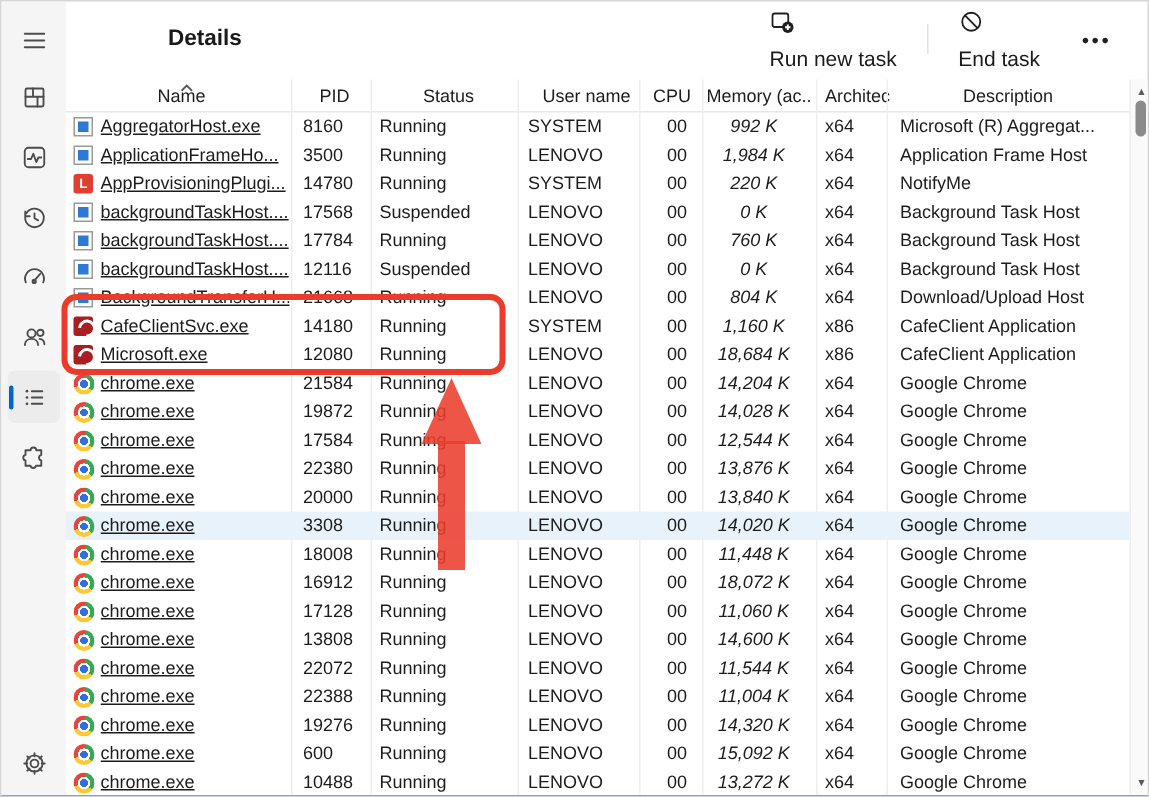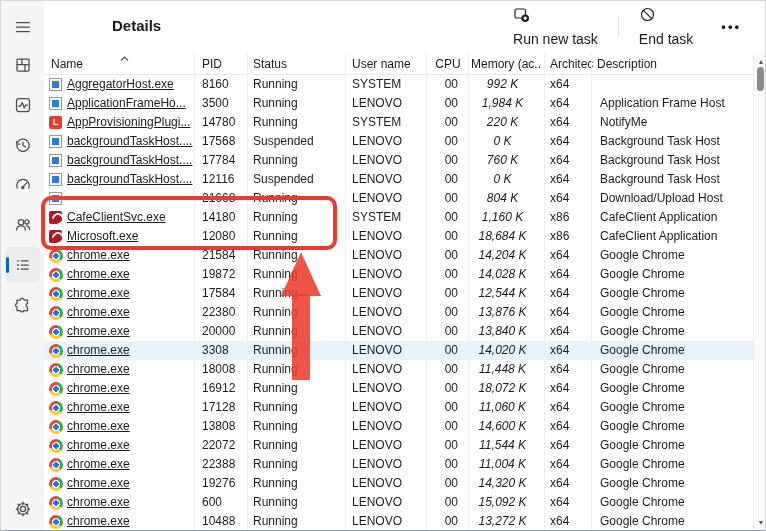--- a/index.html
+++ b/index.html
@@ -23,21 +23,21 @@
   .tb-btn { display:flex; align-items:flex-start; gap:8px; font-size:14px; color:#1a1a1a;
             padding:4px 6px; border-radius:4px; cursor:pointer; white-space:nowrap;flex-direction:column; }
   .tb-btn svg { stroke:#1f1f1f; fill:none; stroke-width:1.2; }
   .tb-divider { width:1px; height:20px; background:#e1e1e1; }
   .tb-more { font-size:13px; letter-spacing:2px; font-weight:700; padding:4px 8px; cursor:pointer; }
 
   
   .main { position:absolute; left:43px; top:0; width:723px; height:531px; }
   .thead { position:absolute; left:0; top:52px; width:709px; height:22px; background:#fff;
            border-bottom:1px solid #e7e7e7; font-size:12px; color:#1c1c1c; }
-  .th { position:absolute; top:0; line-height:22px; white-space:nowrap; overflow:hidden; cursor:pointer; }
+  .th { position:absolute; top:0; line-height:22px; white-space:nowrap; overflow:hidden; cursor:pointer;text-align:center; }
   .sort-caret { position:absolute; left:76px; top:-2px; }
   .sort-caret svg { stroke:#555; fill:none; stroke-width:1.2; }
 
   .col-line { position:absolute; top:52px; bottom:0; width:1px; background:#eeeeee; }
 
   .tbody { position:absolute; left:0; top:74px; width:709px; }
   .trow { position:relative; height:19px; cursor:default; }
   .trow.sel { background:#e8f2fb; }
   .cell { position:absolute; top:0; height:19px; line-height:19px; font-size:12px;
           color:#1c1c1c; white-space:nowrap; overflow:hidden; }
@@ -198,20 +198,21 @@
     <div class="tbody">
         <div class="trow">
           <span class="ricon ic-exe"></span>
           <span class="cell c-name">AggregatorHost.exe</span>
           <span class="cell c-pid">8160</span>
           <span class="cell c-status">Running</span>
           <span class="cell c-user">SYSTEM</span>
           <span class="cell c-cpu">00</span>
           <span class="cell c-mem">992 K</span>
           <span class="cell c-arch">x64</span>
+          <span class="cell c-desc">Microsoft (R) Aggregat...</span>
         </div>
         <div class="trow">
           <span class="ricon ic-exe"></span>
           <span class="cell c-name">ApplicationFrameHo...</span>
           <span class="cell c-pid">3500</span>
           <span class="cell c-status">Running</span>
           <span class="cell c-user">LENOVO</span>
           <span class="cell c-cpu">00</span>
           <span class="cell c-mem">1,984 K</span>
           <span class="cell c-arch">x64</span>
@@ -256,20 +257,21 @@
           <span class="cell c-pid">12116</span>
           <span class="cell c-status">Suspended</span>
           <span class="cell c-user">LENOVO</span>
           <span class="cell c-cpu">00</span>
           <span class="cell c-mem">0 K</span>
           <span class="cell c-arch">x64</span>
           <span class="cell c-desc">Background Task Host</span>
         </div>
         <div class="trow">
           <span class="ricon ic-exe"></span>
+          <span class="cell c-name">BackgroundTransferH...</span>
           <span class="cell c-pid">21668</span>
           <span class="cell c-status">Running</span>
           <span class="cell c-user">LENOVO</span>
           <span class="cell c-cpu">00</span>
           <span class="cell c-mem">804 K</span>
           <span class="cell c-arch">x64</span>
           <span class="cell c-desc">Download/Upload Host</span>
         </div>
         <div class="trow">
           <span class="ricon ic-cafe"></span>

